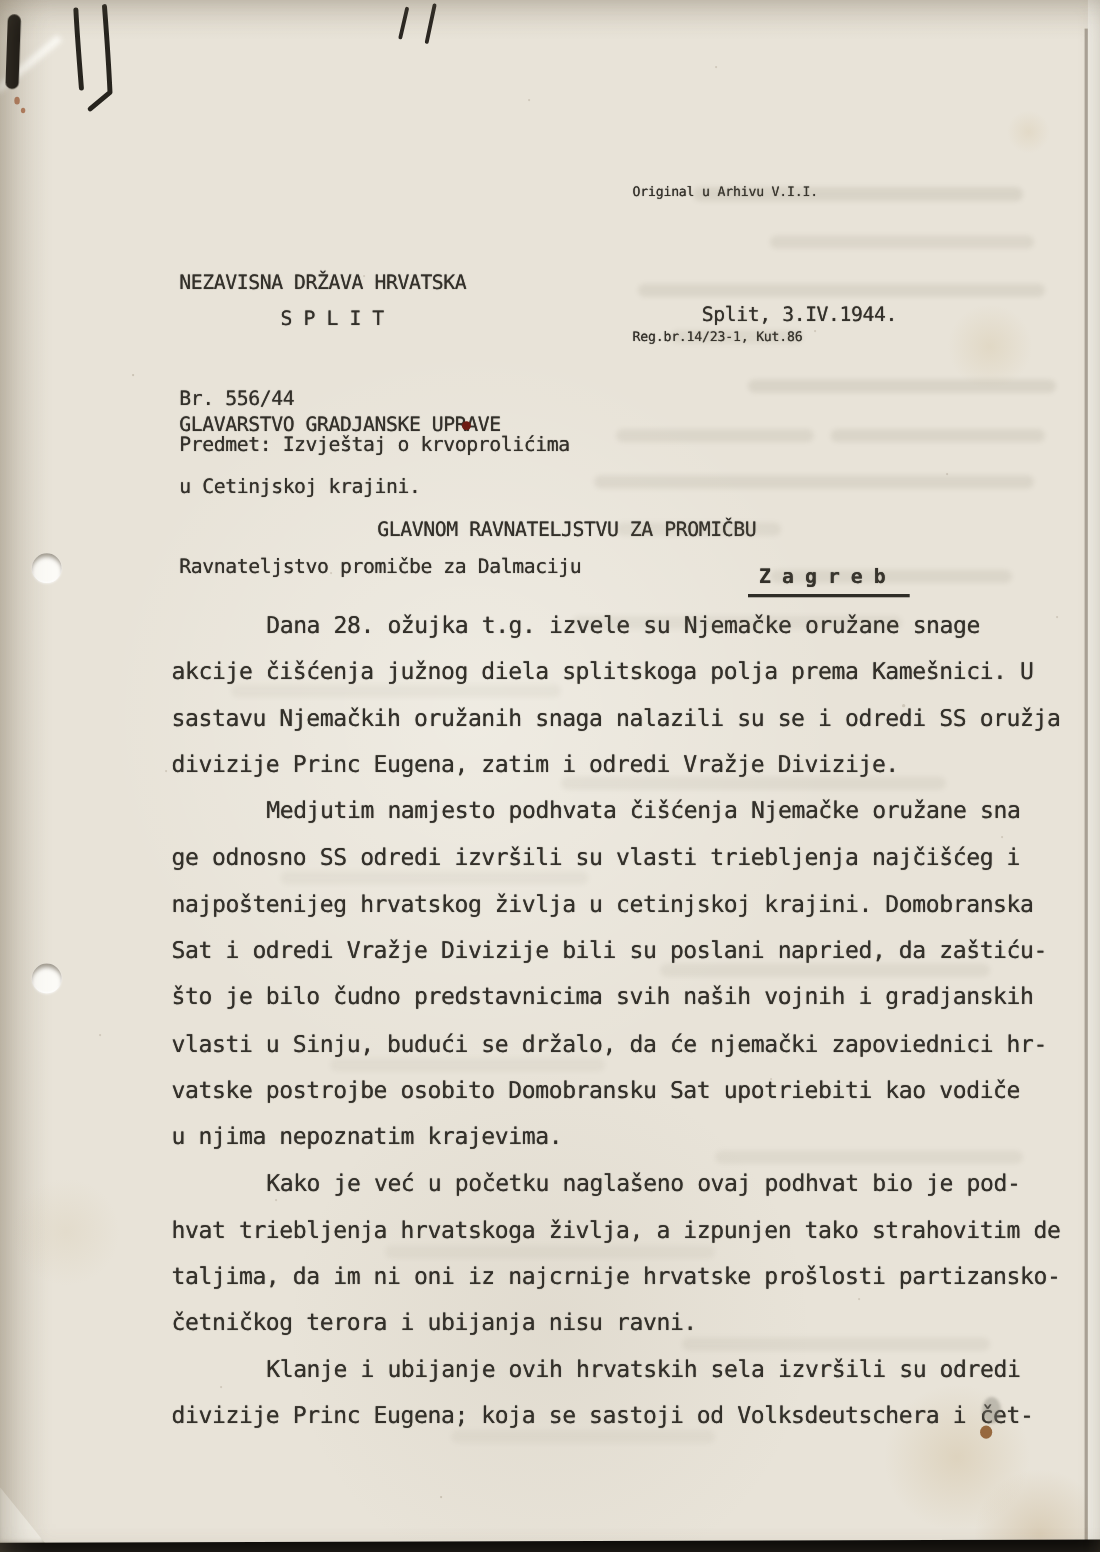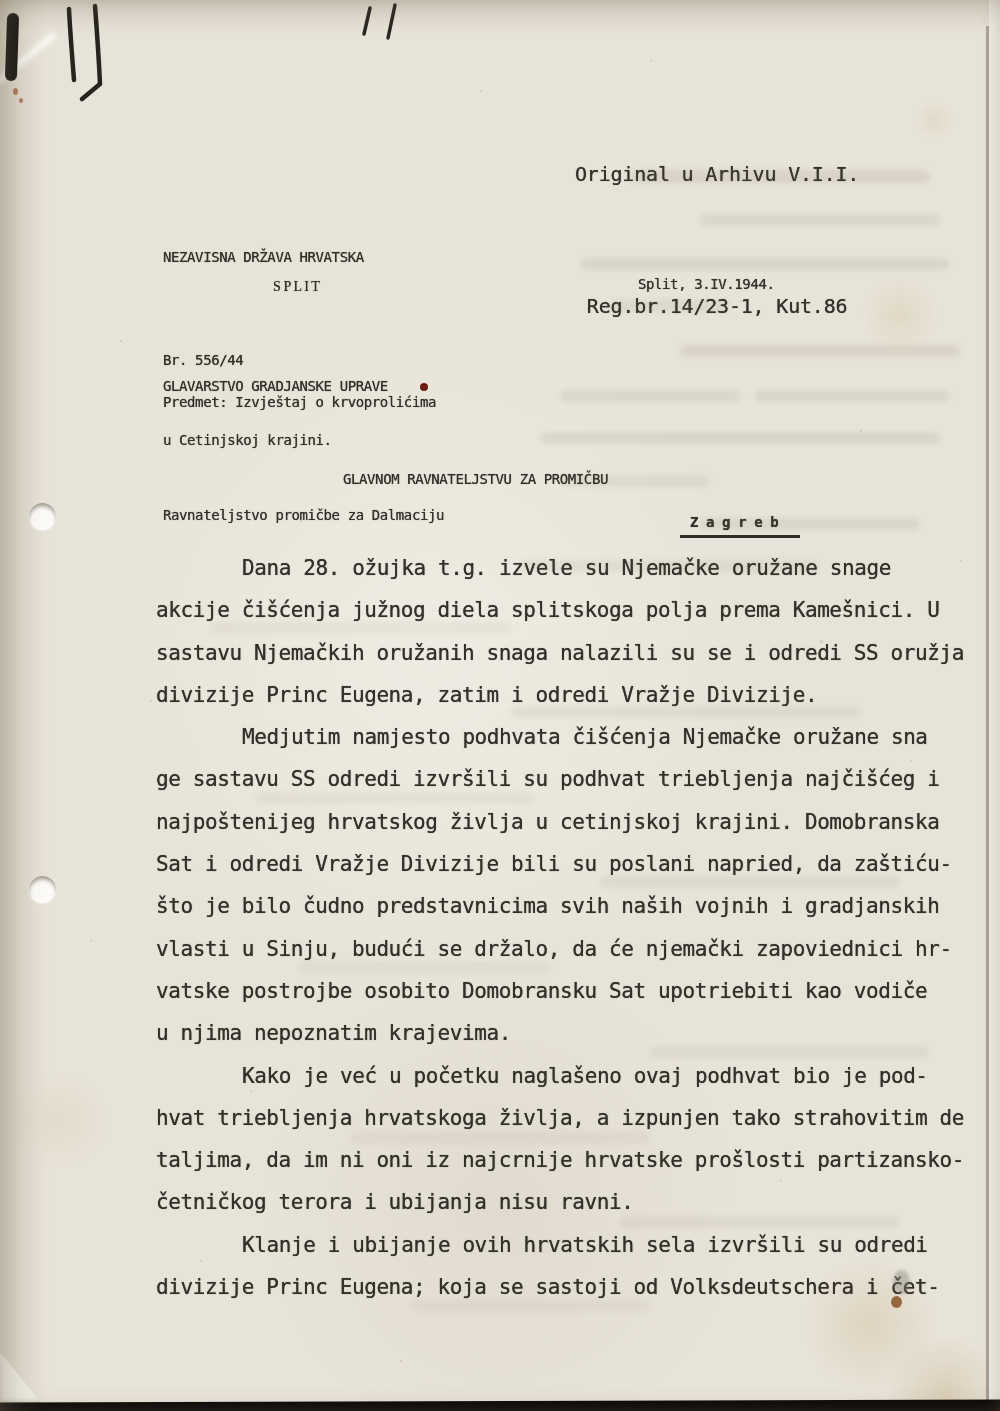--- a/index.html
+++ b/index.html
@@ -20,27 +20,27 @@
       #e8e3d8;
   }
   .page::after {
     content:''; position:absolute; inset:0; pointer-events:none;
     box-shadow:
       inset 26px 0 38px -20px rgba(120,108,88,0.45),
       inset -10px 0 22px -12px rgba(120,108,88,0.22),
       inset 0 20px 32px -20px rgba(120,108,88,0.35),
       inset 0 -12px 26px -16px rgba(120,108,88,0.18);
   }
-  .tw { position:absolute; white-space:pre; font-size:14px; letter-spacing:-0.4px;
+  .tw { position:absolute; white-space:pre; font-size:18px; letter-spacing:-0.4px;
         text-shadow:0 0 0.8px rgba(45,42,36,0.85); }
-  .tw-small { font-size:20px; letter-spacing:-0.2px; line-height:44px;text-align:center; }
+  .tw-small { font-size:12px; letter-spacing:-0.2px; line-height:44px; }
   .lh { line-height:43px; }
   #archive-note { left:575px; top:64px; }
   #letterhead   { left:163px; top:150px; }
-  #letterhead-city { left:273px; top:279px;font-family:Liberation Serif, serif; }
+  #letterhead-city { left:255px; top:279px; }
   #dateline     { left:638px; top:276px; }
   #ref-number   { left:163px; top:352px; }
   #subject-1    { left:163px; top:394px; }
   #subject-2    { left:163px; top:432px; }
   #recipient-heading { left:343px; top:471px; }
   #recipient-city { left:680px; top:514px; padding:0 22px 5px 10px;
                     border-bottom:3px solid #2f2d27;font-weight:bold; }
   #body-block { position:absolute; left:156px; top:556px; width:840px; }
   .body-line { height:42.3px; white-space:pre; font-size:21px; letter-spacing:-0.4px;
                text-shadow:0 0 0.8px rgba(45,42,36,0.85); }
@@ -124,21 +124,21 @@
 
   <div id="recipient-heading" class="tw">GLAVNOM RAVNATELJSTVU ZA PROMIČBU</div>
   <div id="recipient-city" class="tw">Z a g r e b</div>
 
   <div id="body-block">
       <div class="body-line indent">Dana 28. ožujka t.g. izvele su Njemačke oružane snage</div>
       <div class="body-line">akcije čišćenja južnog diela splitskoga polja prema Kamešnici. U</div>
       <div class="body-line">sastavu Njemačkih oružanih snaga nalazili su se i odredi SS oružja</div>
       <div class="body-line">divizije Princ Eugena, zatim i odredi Vražje Divizije.</div>
       <div class="body-line indent">Medjutim namjesto podhvata čišćenja Njemačke oružane sna</div>
-      <div class="body-line">ge sastavu SS odredi izvršili su podhvat triebljenja najčišćeg i</div>
+      <div class="body-line">ge odnosno SS odredi izvršili su vlasti triebljenja najčišćeg i</div>
       <div class="body-line">najpoštenijeg hrvatskog življa u cetinjskoj krajini. Domobranska</div>
       <div class="body-line">Sat i odredi Vražje Divizije bili su poslani napried, da zaštiću-</div>
       <div class="body-line">što je bilo čudno predstavnicima svih naših vojnih i gradjanskih</div>
       <div class="body-line">vlasti u Sinju, budući se držalo, da će njemački zapoviednici hr-</div>
       <div class="body-line">vatske postrojbe osobito Domobransku Sat upotriebiti kao vodiče</div>
       <div class="body-line">u njima nepoznatim krajevima.</div>
       <div class="body-line indent">Kako je već u početku naglašeno ovaj podhvat bio je pod-</div>
       <div class="body-line">hvat triebljenja hrvatskoga življa, a izpunjen tako strahovitim de</div>
       <div class="body-line">taljima, da im ni oni iz najcrnije hrvatske prošlosti partizansko-</div>
       <div class="body-line">četničkog terora i ubijanja nisu ravni.</div>

